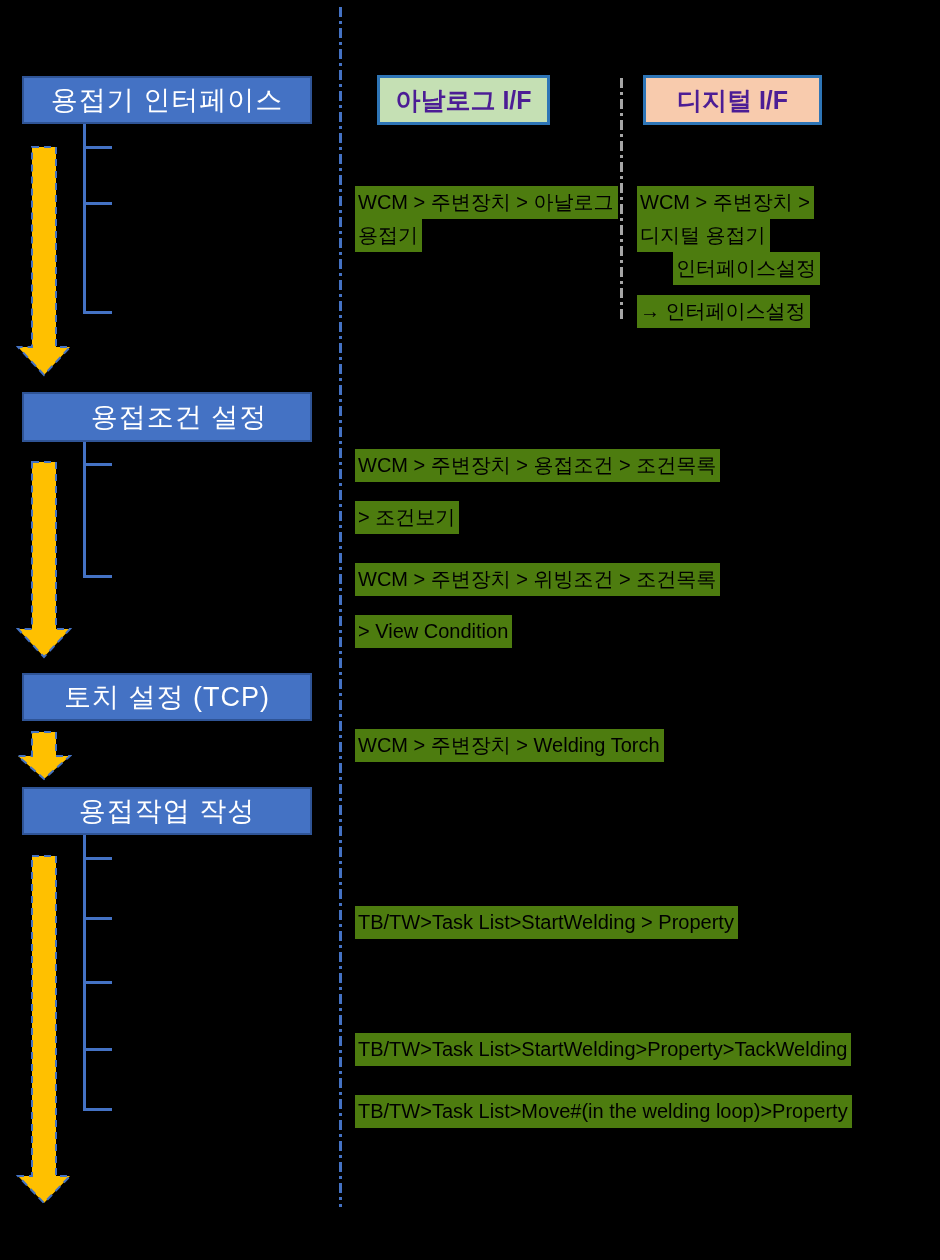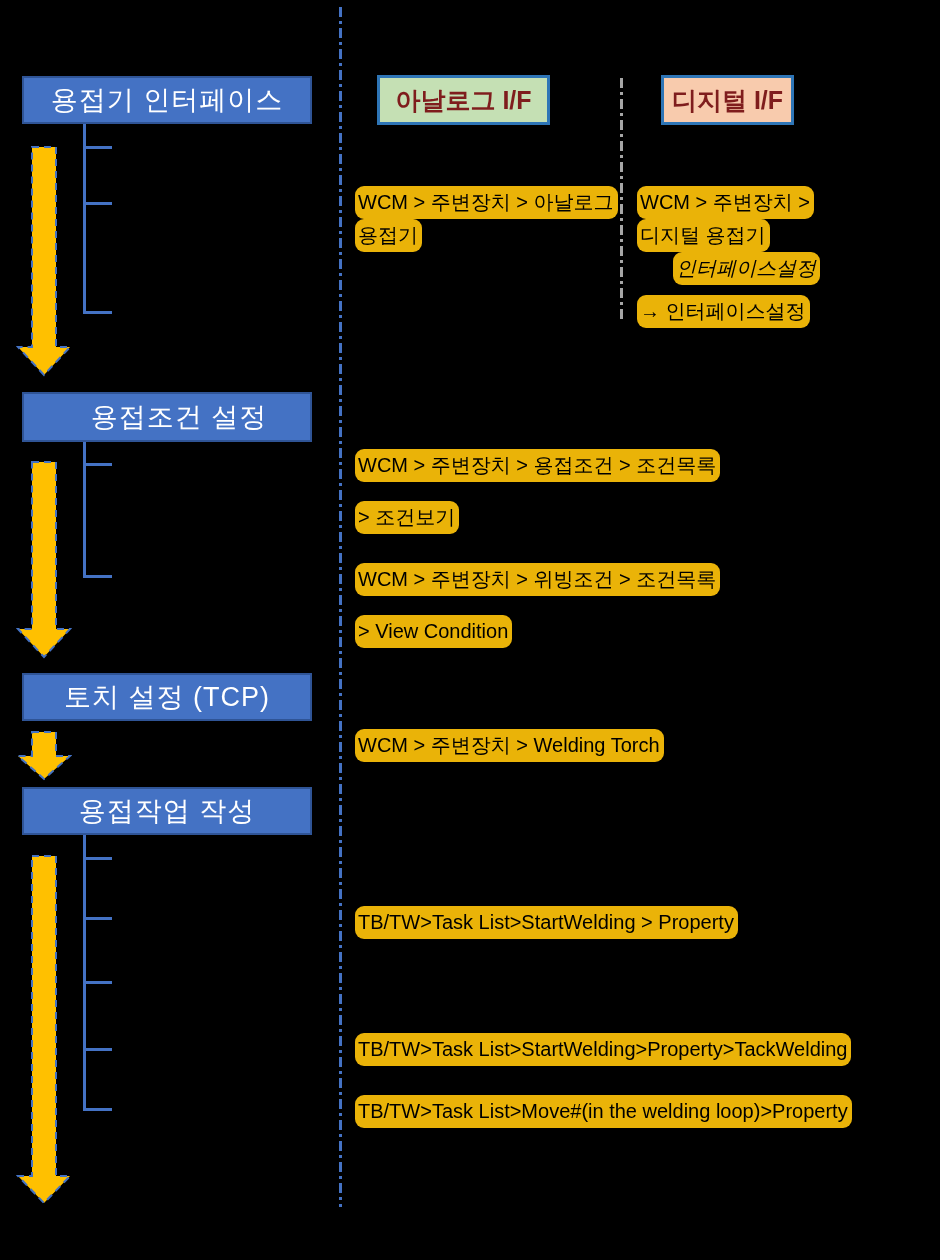--- a/index.html
+++ b/index.html
@@ -27,42 +27,41 @@
   .section-box {
     position:absolute; left:22px; width:290px; height:48px;
     background:#4472C4; border:2px solid #2F5496; box-sizing:border-box;
     color:#ffffff; font-size:27px; letter-spacing:1px;
     display:flex; align-items:center; justify-content:center;
   }
 
   
   .col-header {
     position:absolute; top:75px; height:50px; box-sizing:border-box;
-    border:3px solid #2E75B6; color:#7f1d1d; font-weight:700; font-size:25px;
+    border:3px solid #2E75B6; color:#4c1d95; font-weight:700; font-size:25px;
     display:flex; align-items:center; justify-content:center;
   }
   .col-header.analog  { left:377px; width:173px; background:#C5E0B4; }
-  .col-header.digital { left:661px; width:133px; background:#F8CBAD; }
+  .col-header.digital { left:643px; width:179px; background:#F8CBAD; }
 
   
   .vline, .tick { position:absolute; background:#4472C4; }
   .vline { width:3px; }
   .tick  { height:3px; width:29px; left:83px; }
 
   
   .arrow { position:absolute; left:16px; }
 
   
   .path-block { position:absolute; font-size:20px; line-height:30px; white-space:nowrap; }
   .path-block .hl {
-    display:inline-block; background:#eab308; color:#000000;
+    display:inline-block; background:#4d7c0f; color:#000000;
     padding:1px 4px 2px 3px;
-    border-radius:9px;
   }
-  .indent1 { margin-left:36px;font-style:italic; }
+  .indent1 { margin-left:36px; }
 </style>
 </head>
 <body>
 
 <div class="canvas">
 
   <div class="divider-main"></div>
   <div class="divider-col"></div>
 
   <div class="section-box" style="top:76px;">

